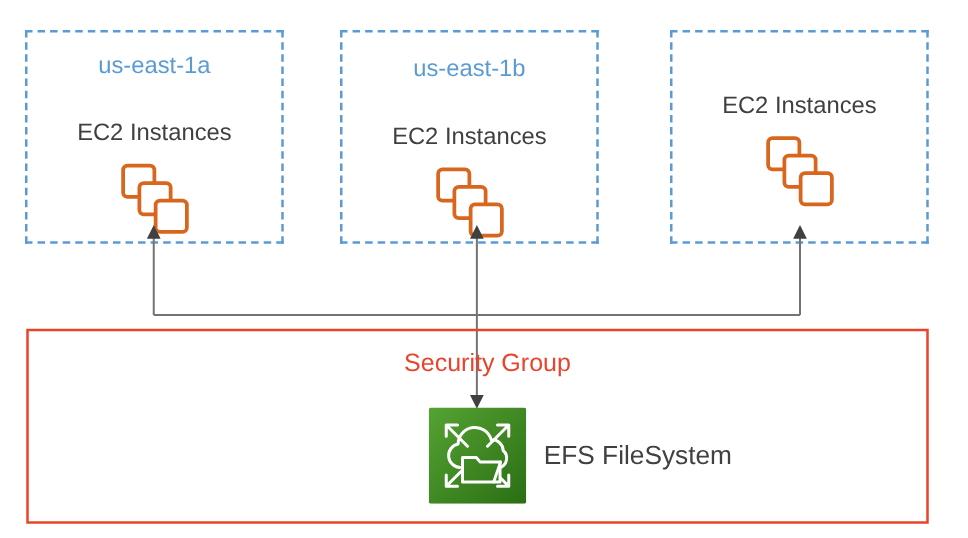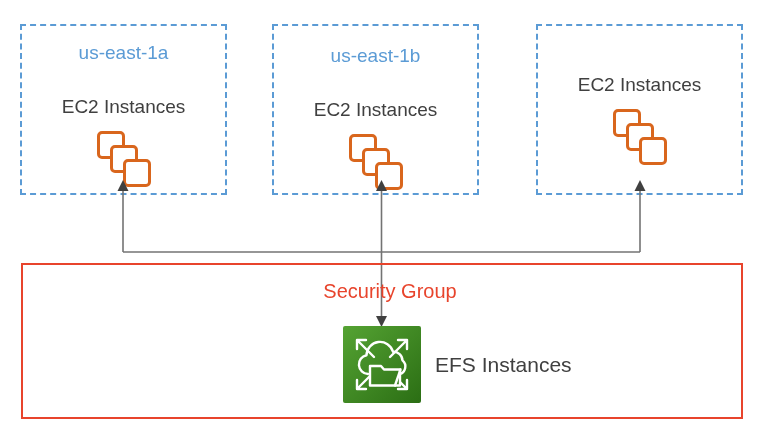--- a/index.html
+++ b/index.html
@@ -108,16 +108,16 @@
           <path d="M31 31 L14 14 M14 23 V14 H23"></path>
           <path d="M47 31 L64 14 M64 23 V14 H55"></path>
           <path d="M31 46 L14 63 M14 54 V63 H23"></path>
           <path d="M47 46 L64 63 M64 54 V63 H55"></path>
           <path d="M25 48 a9.5 9.5 0 0 1 -1.5 -18.8 a13.5 13.5 0 0 1 26.5 -3.4 a8.8 8.8 0 0 1 9.5 8.6 a8 8 0 0 1 -3 13.8"></path>
           <path d="M27 40 h11 l3 3.5 h16 v16 h-30 z" fill="url(#efsg)"></path>
           <path d="M52 59.5 l5.5 -16"></path>
         </g>
       </svg>
     </div>
-    <div class="efs-label">EFS Instances</div>
+    <div class="efs-label">EFS FileSystem</div>
   </div>
 
 </div>
 
 </body></html>

